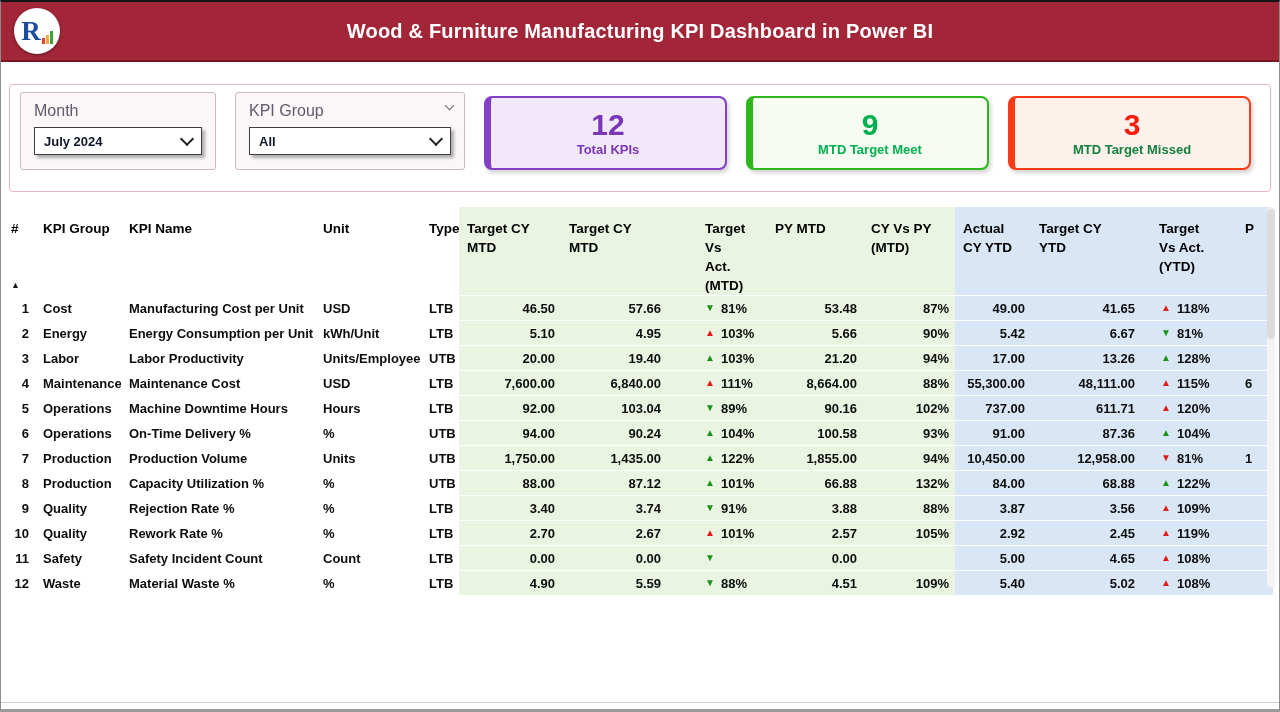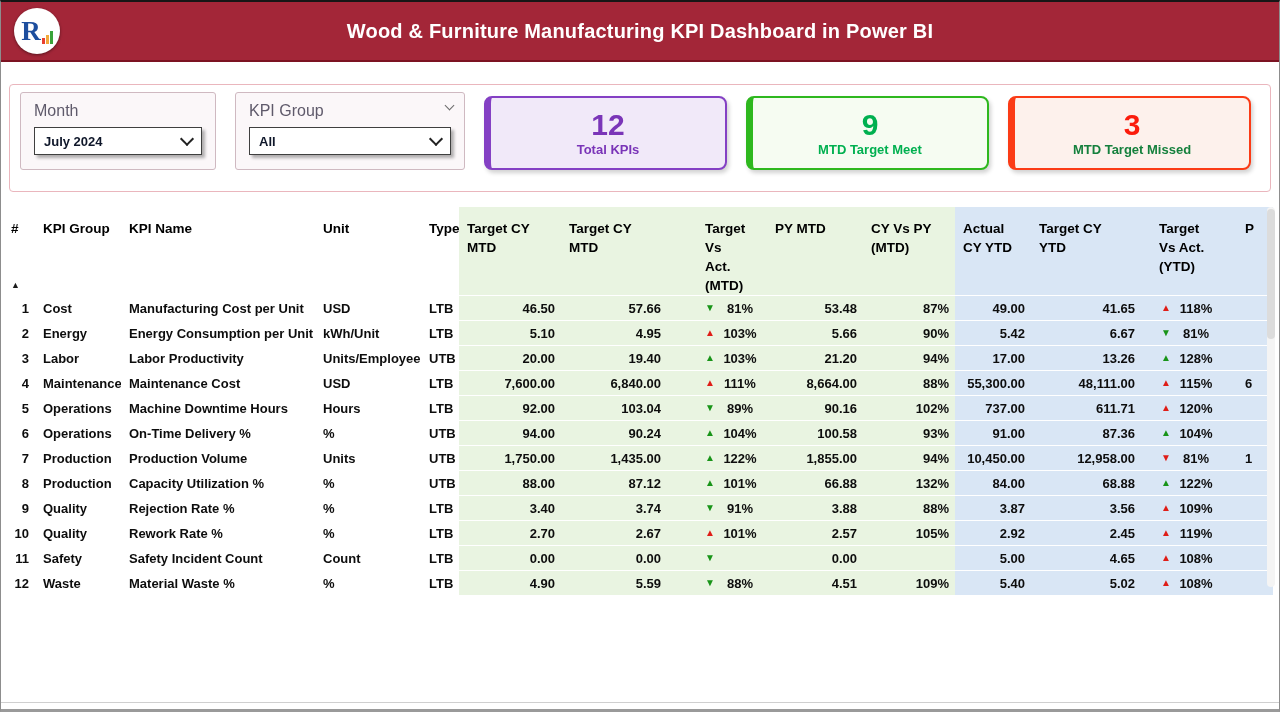--- a/index.html
+++ b/index.html
@@ -48,21 +48,21 @@
   td.r{text-align:right;}
   td.c0{text-align:right;padding-left:0;}
   .mtd{background:#e9f4e1;}
   .ytd{background:#d9e6f5;margin-left:32px;}
   .ind{display:flex;align-items:center;}
   .ind.m{margin-left:30px;}
   .ind.y{margin-left:12px;}
   .arrow{width:16px;font-size:10px;line-height:10px;}
   .arrow.green{color:#189418;}
   .arrow.red{color:#df1d17;}
-  .pct{width:38px;text-align:center;}
+  .pct{width:38px;text-align:left;}
   .v-scroll{position:absolute;right:4px;top:205px;width:8px;height:380px;background:#f4f4f4;border-radius:4px;}
   .v-thumb{position:absolute;top:2px;left:0;width:8px;height:130px;background:#dcdcdc;border-radius:4px;}
   .bottom-line{position:absolute;left:0;right:0;bottom:6px;height:1px;background:#cfcfcf;}
 </style>
 </head>
 <body>
 
 <div class="page">
 
   <div class="topbar">

